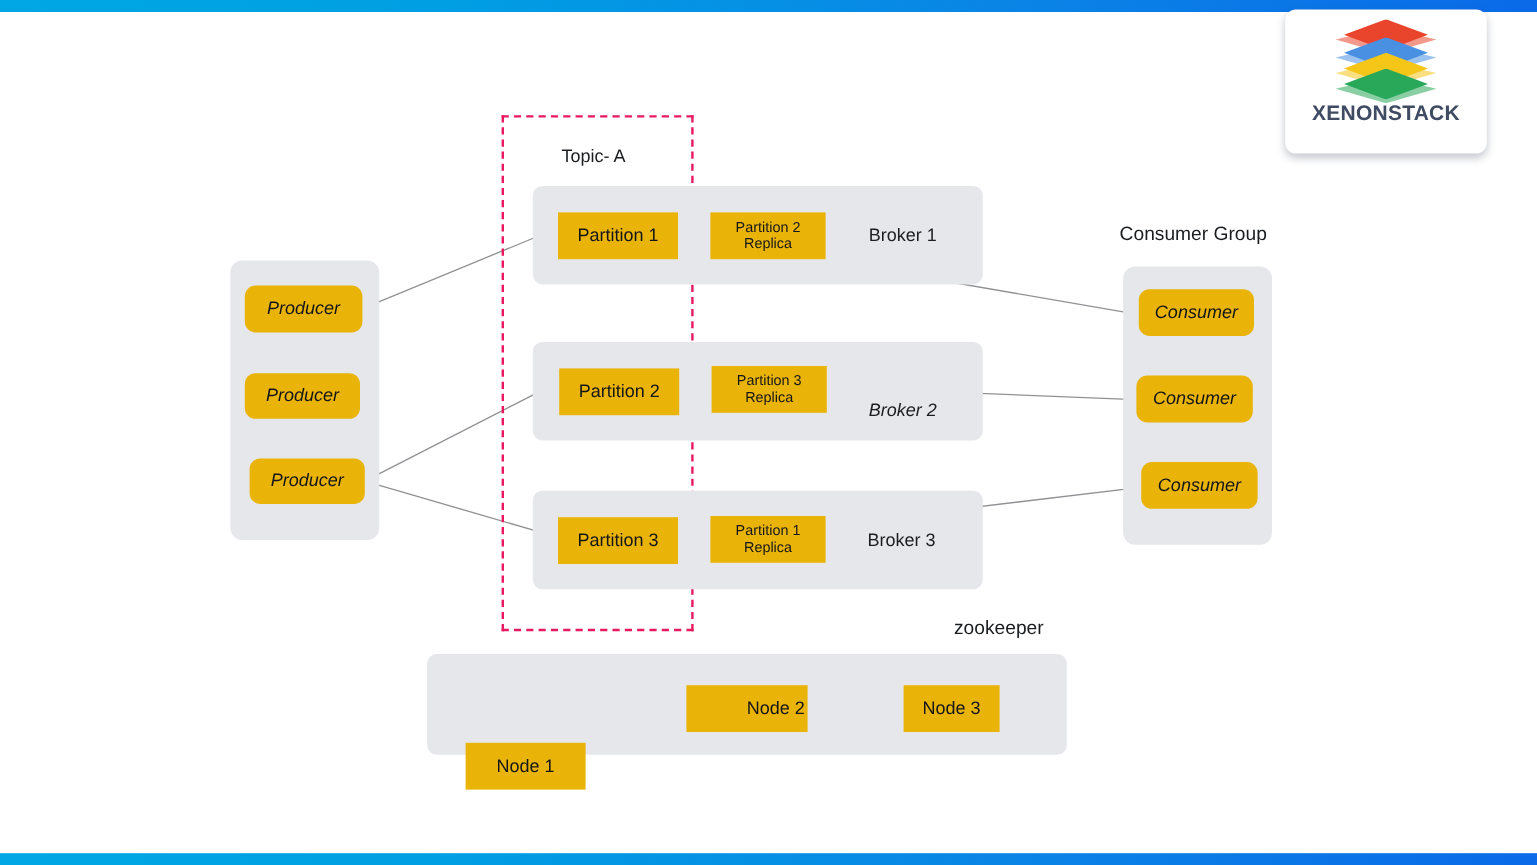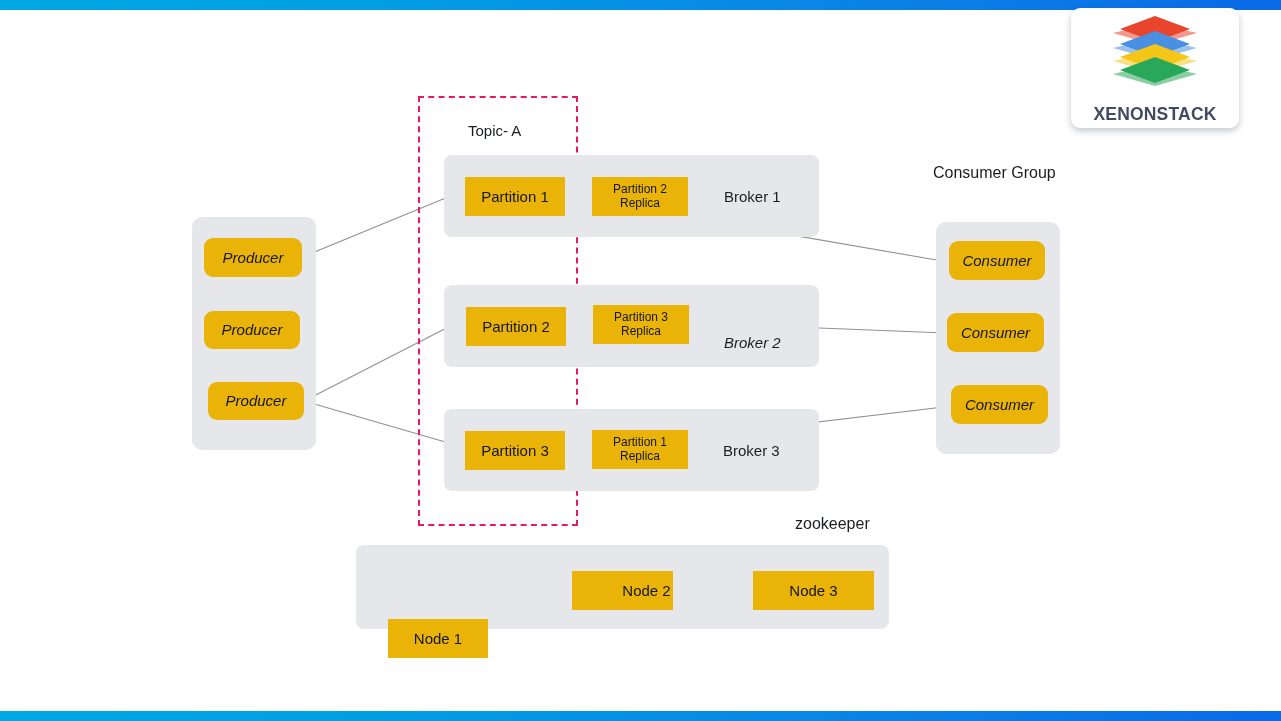--- a/index.html
+++ b/index.html
@@ -128,21 +128,21 @@
   .layer .dl {
     position: absolute;
     left: 0;
     top: 7px;
     width: 84px;
     height: 22px;
     clip-path: polygon(50% 0%, 100% 45%, 50% 100%, 0% 45%);
     opacity: 0.55;
   }
   #logo-word {
-    margin-top: 20px;
+    margin-top: 0;
     font-size: 17.5px;
     font-weight: bold;
     letter-spacing: 0.2px;
     color: #3f4a63;
   }
 </style>
 </head>
 <body>
 
 <div id="canvas">
@@ -193,32 +193,32 @@
   <div class="caption" style="left:724px; top:334px;font-style:italic;">Broker 2</div>
 
   <div class="panel sq" style="left:444px; top:409px; width:375px; height:82px;"></div>
   <div class="chip" style="left:465px; top:431px; width:100px; height:39px;">Partition 3</div>
   <div class="chip small" style="left:592px; top:430px; width:96px; height:39px; flex-direction:column;">
     <span>Partition 1</span>
     <span>Replica</span>
   </div>
   <div class="caption" style="left:723px; top:442px;">Broker 3</div>
 
-  <div class="caption lg" style="left:933px; top:164px;">Consumer Group</div>
+  <div class="caption lg" style="left:933px; top:187px;">Consumer Group</div>
   <div class="panel" style="left:936px; top:222px; width:124px; height:232px;"></div>
 
   <div class="chip round" style="left:949px; top:241px; width:96px; height:39px;">Consumer</div>
   <div class="chip round" style="left:947px; top:313px; width:97px; height:39px;">Consumer</div>
   <div class="chip round" style="left:951px; top:385px; width:97px; height:39px;">Consumer</div>
 
   <div class="caption lg" style="left:795px; top:515px;">zookeeper</div>
   <div class="panel sq" style="left:356px; top:545px; width:533px; height:84px;"></div>
   <div class="chip" style="left:388px; top:571px; width:100px; height:39px;margin-top:48px;">Node 1</div>
   <div class="chip" style="left:572px; top:571px; width:101px; height:39px;padding-left:48px;">Node 2</div>
-  <div class="chip" style="left:753px; top:571px; width:121px; height:39px;">Node 3</div>
+  <div class="chip" style="left:753px; top:571px; width:80px; height:39px;">Node 3</div>
 
   <div id="logo-card">
     <div id="logo-mark">
       <div class="layer" style="top:0px;">
         <div class="dl" style="background:#e8452c;"></div>
         <div class="di" style="background:#e8452c;"></div>
       </div>
       <div class="layer" style="top:15px;">
         <div class="dl" style="background:#4a90e2;"></div>
         <div class="di" style="background:#4a90e2;"></div>

